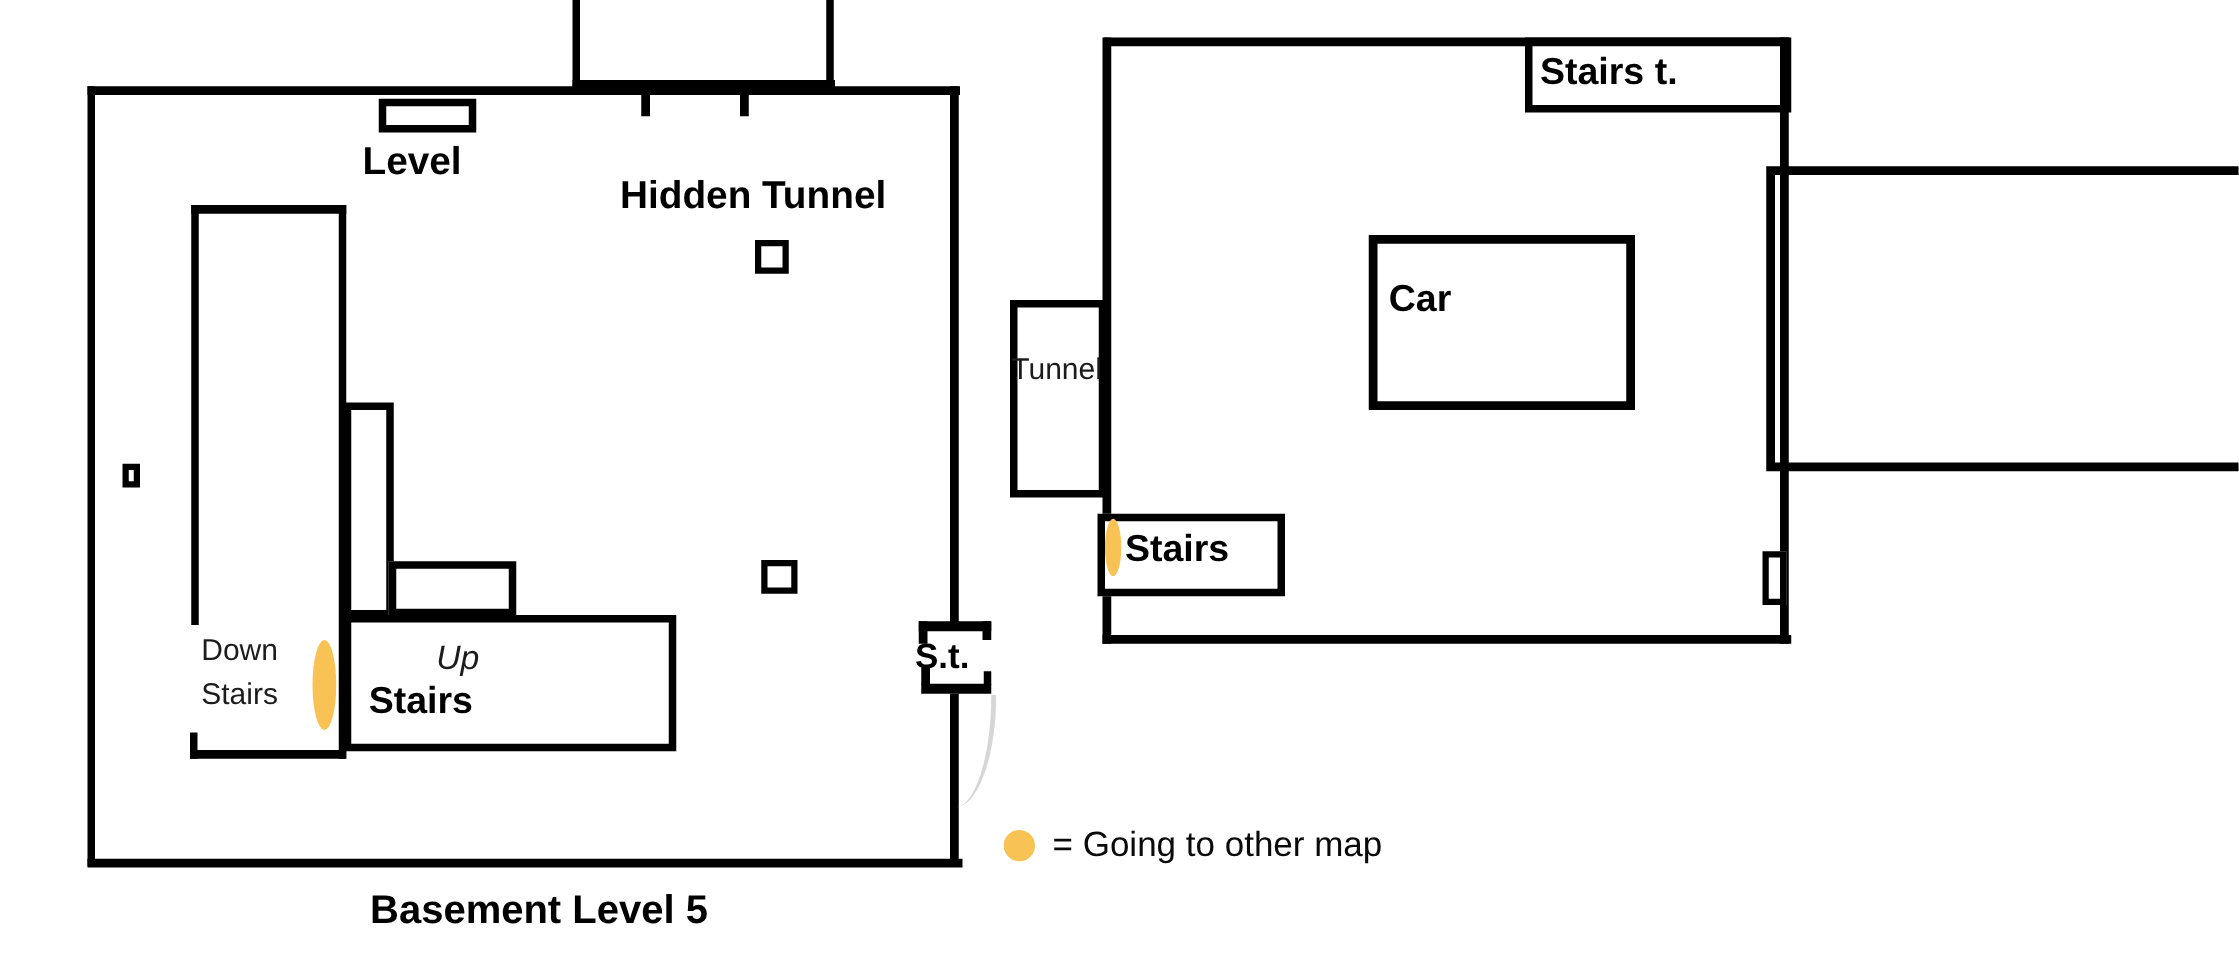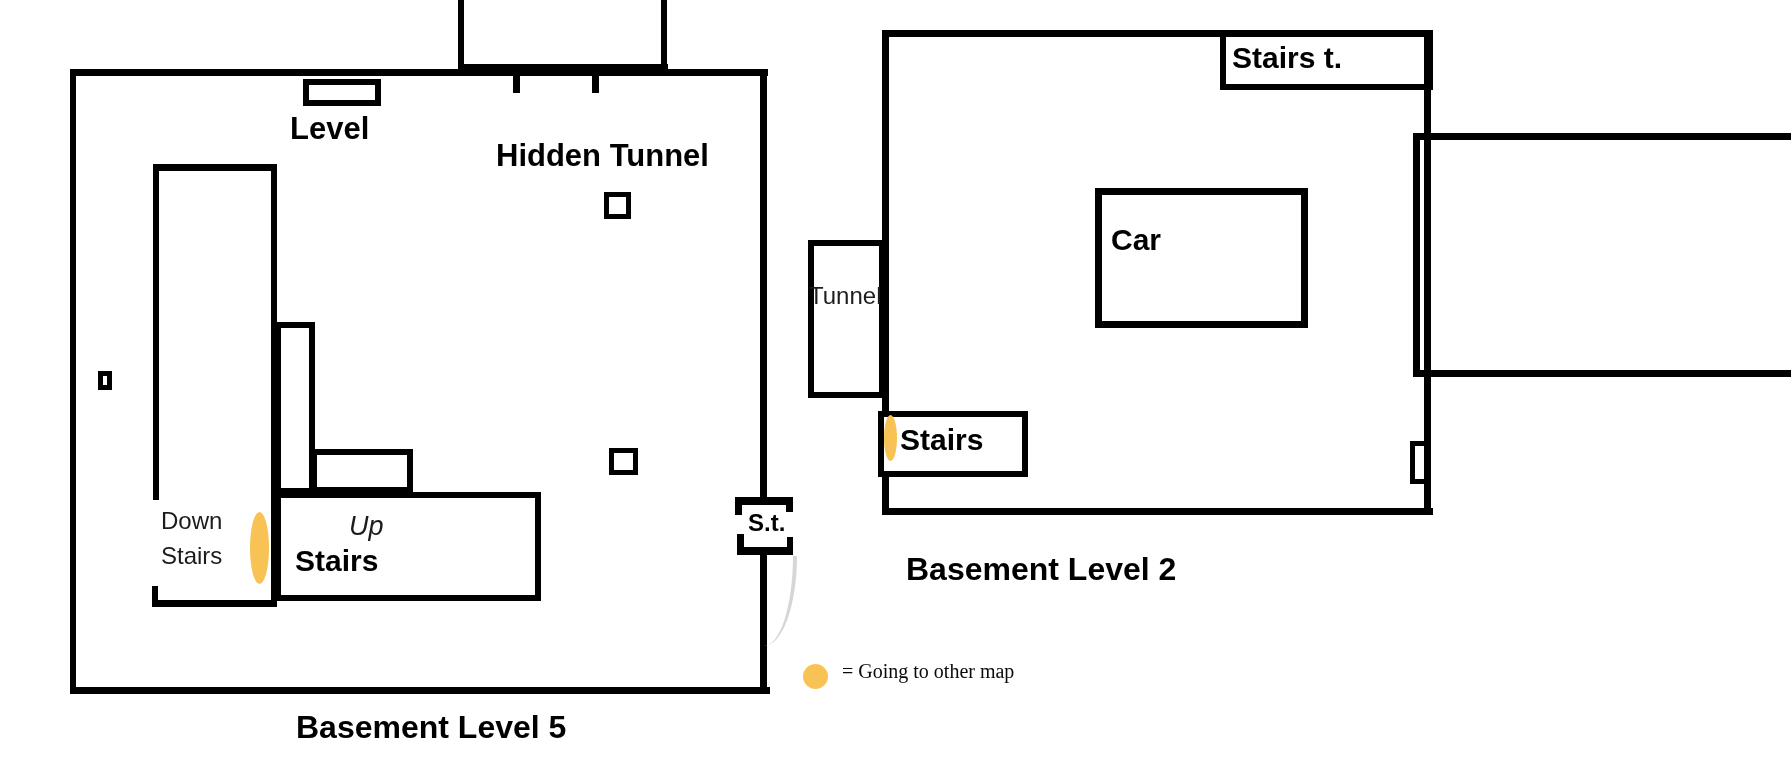--- a/index.html
+++ b/index.html
@@ -41,21 +41,20 @@
   <div class="lbl-light" style="left:809px;top:283px;width:76px;overflow:hidden;font-size:24px;">
     <span>Tunnel</span>
   </div>
 
   <div class="box" style="left:1410px;top:441px;width:19px;height:43px;border-width:5px;"></div>
 
   <div class="box" style="left:878px;top:411px;width:150px;height:66px;border-width:6px;"></div>
   <div class="mark" style="left: 884px; top: 415px; width: 13px; height: 46px; background-color: rgb(248, 194, 84);"></div>
   <div class="lbl" style="left:900px;top:424px;font-size:30px;">Stairs</div>
 
-  <div class="lbl" style="left:906px;top:553px;font-size:32px;">Basement Level 2</div>
 
   <div class="wall" style="left:458px;top:0px;width:6px;height:72px;"></div>
   <div class="wall" style="left:661px;top:0px;width:6px;height:72px;"></div>
   <div class="wall" style="left:458px;top:64px;width:210px;height:12px;"></div>
 
   <div class="wall" style="left:70px;top:69px;width:698px;height:7px;"></div>
   <div class="wall" style="left:70px;top:69px;width:6px;height:624px;"></div>
   <div class="wall" style="left:70px;top:687px;width:700px;height:7px;"></div>
   <div class="wall" style="left:760px;top:69px;width:7px;height:429px;"></div>
   <div class="wall" style="left:760px;top:555px;width:7px;height:138px;"></div>
@@ -82,24 +81,24 @@
   <div class="wall" style="left:152px;top:586px;width:6px;height:21px;"></div>
   <div class="wall" style="left:271px;top:164px;width:6px;height:443px;"></div>
   <div class="wall" style="left:152px;top:600px;width:125px;height:7px;"></div>
   <div class="lbl-light" style="left:161px;top:508px;">Down</div>
   <div class="lbl-light" style="left:161px;top:543px;">Stairs</div>
   <div class="mark" style="left: 250px; top: 512px; width: 19px; height: 72px; background-color: rgb(248, 194, 84);"></div>
 
   <div class="wall" style="left:735px;top:497px;width:58px;height:8px;"></div>
   <div class="wall" style="left:735px;top:497px;width:7px;height:18px;"></div>
   <div class="wall" style="left:786px;top:497px;width:7px;height:15px;"></div>
-  <div class="lbl" style="left:732px;top:510px;font-size:24px;margin-left:16px;">S.t.</div>
+  <div class="lbl" style="left:732px;top:510px;font-size:28px;">S.t.</div>
   <div class="wall" style="left:737px;top:547px;width:56px;height:8px;"></div>
   <div class="wall" style="left:737px;top:534px;width:7px;height:14px;"></div>
   <div class="wall" style="left:787px;top:537px;width:6px;height:11px;"></div>
   <div class="smudge" style="left:762px;top:556px;width:31px;height:90px;"></div>
 
   <div class="lbl" style="left:296px;top:711px;font-size:32px;">Basement Level 5</div>
 
   <div class="mark" style="left: 803px; top: 664px; width: 25px; height: 25px; background-color: rgb(248, 194, 84);"></div>
-  <div class="lbl-light" style="left:842px;top:661px;font-size:20px;color:#0a0a0a;font-family:Liberation Serif, serif;">= Going to other map</div>
+  <div class="lbl-light" style="left:842px;top:661px;font-size:28px;color:#0a0a0a;">= Going to other map</div>
 
 </div>
 
 </body></html>

